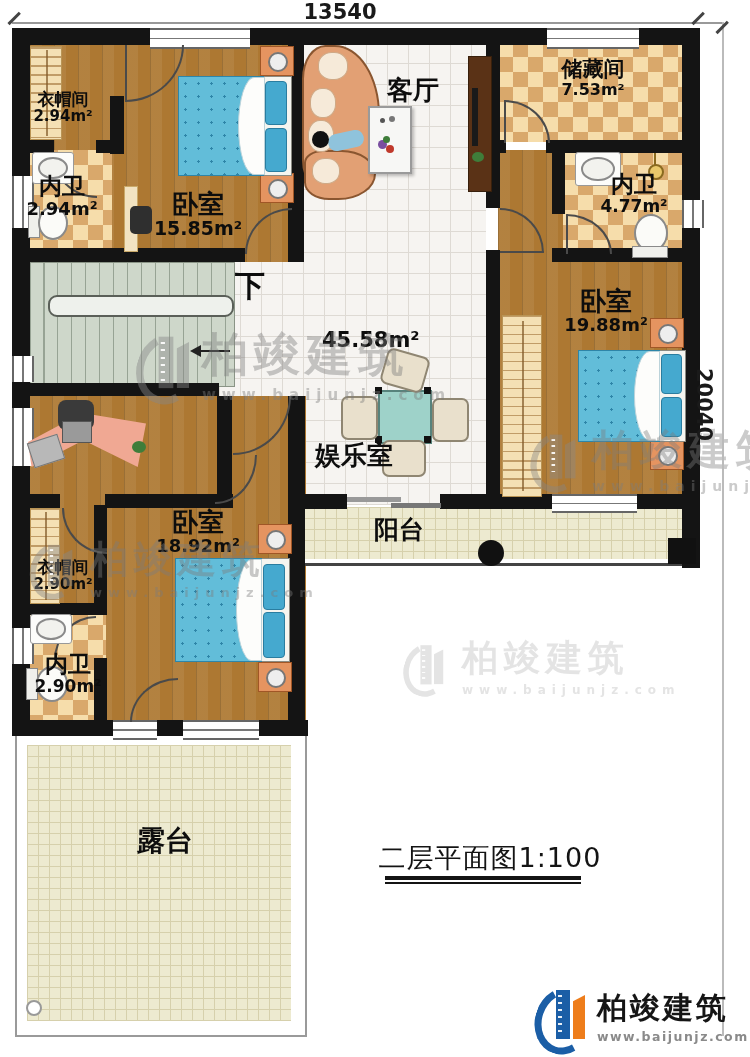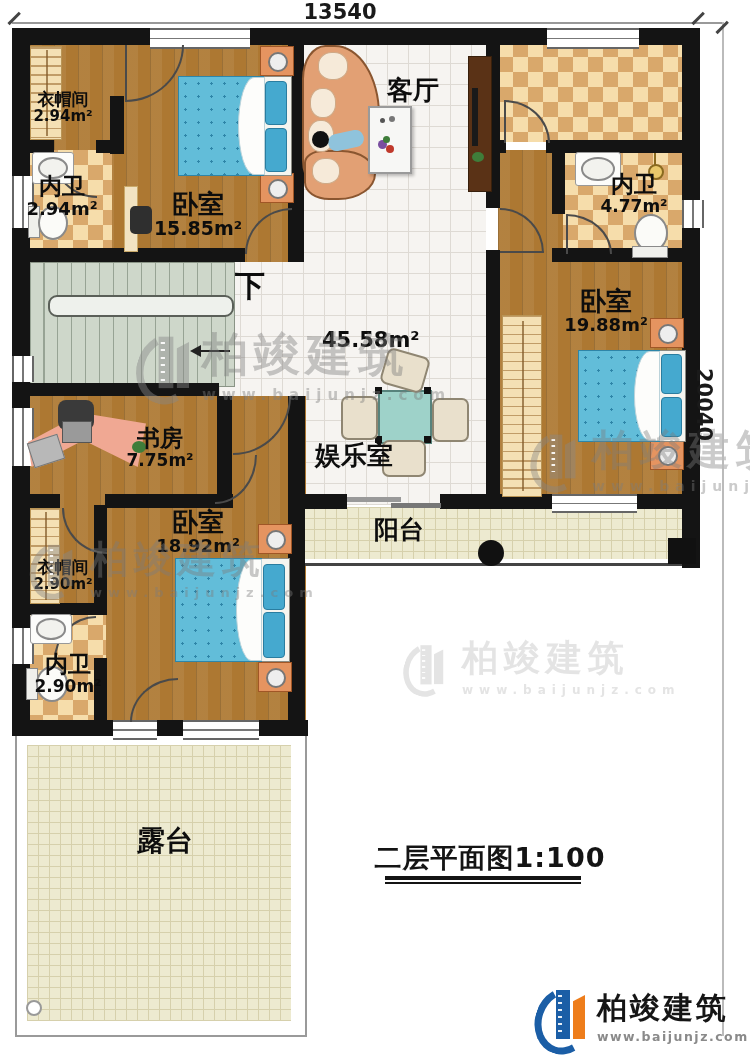--- a/index.html
+++ b/index.html
@@ -240,37 +240,37 @@
     <span style="font-size:23px">内卫</span>
     <span style="font-size:18px">2.94m²</span>
     </div>
   <div class="rl" style="left:148px;top:190px;width:100px">
     <span style="font-size:26px">卧室</span>
     <span style="font-size:19px">15.85m²</span>
     </div>
   <div class="rl" style="left:375px;top:76px;width:76px">
     <span style="font-size:26px">客厅</span>
     </div>
+  <div class="rl" style="left:543px;top:58px;width:100px">
+    <span style="font-size:21px">储藏间</span>
+    <span style="font-size:16px">7.53m²</span>
+    </div>
   <div class="rl" style="left:592px;top:172px;width:84px">
     <span style="font-size:23px">内卫</span>
     <span style="font-size:17px">4.77m²</span>
     </div>
   <div class="rl" style="left:558px;top:287px;width:96px">
     <span style="font-size:26px">卧室</span>
     <span style="font-size:18px">19.88m²</span>
     </div>
   <div class="rl" style="left:322px;top:329px;width:92px">
     <span style="font-size:21px">45.58m²</span>
     </div>
   <div class="rl" style="left:306px;top:441px;width:96px">
     <span style="font-size:26px">娱乐室</span>
-    </div>
-  <div class="rl" style="left:118px;top:426px;width:84px">
-    <span style="font-size:23px">书房</span>
-    <span style="font-size:17px">7.75m²</span>
     </div>
   <div class="rl" style="left:148px;top:508px;width:100px">
     <span style="font-size:26px">卧室</span>
     <span style="font-size:18px">18.92m²</span>
     </div>
   <div class="rl" style="left:20px;top:558px;width:86px">
     <span style="font-size:17px">衣帽间</span>
     <span style="font-size:15px">2.90m²</span>
     </div>
   <div class="rl" style="left:26px;top:652px;width:84px">
@@ -333,21 +333,21 @@
     </div>
 
   <div class="abs" style="left:12px;top:22px;width:712px;height:1.5px;background:#999"></div>
   <div class="tick" style="left:6px;top:17px"></div>
   <div class="tick" style="left:690px;top:17px"></div>
   <div class="dimtxt" style="left:290px;top:0;width:100px;text-align:center">13540</div>
   <div class="abs" style="left:722px;top:22px;width:1.5px;height:1014px;background:#bbb"></div>
   <div class="tick" style="left:714px;top:26px"></div>
   <div class="dimtxt" style="left:692px;top:368px;writing-mode:vertical-rl">20040</div>
 
-  <div class="abs" style="left:360px;top:840px;width:260px;text-align:center;font-size:27px;font-weight:700;color:#141414;letter-spacing:1px">二层平面图1:100</div>
+  <div class="abs" style="left:360px;top:840px;width:260px;text-align:center;font-size:27px;font-weight:400;color:#141414;letter-spacing:1px">二层平面图1:100</div>
   <div class="abs" style="left:385px;top:876px;width:196px;height:4px;background:#141414"></div>
   <div class="abs" style="left:385px;top:882px;width:196px;height:1.5px;background:#141414"></div>
 
   <div class="abs" style="left:535px;top:985px;display:flex;align-items:center;gap:6px;--mc:var(--logoblue,#1b5ea6);--mc2:var(--logoorange,#ee7d1b)">
     <span class="bjmark">
         <span class="mk-swoosh"></span>
         <span class="mk-t1"></span>
         <span class="mk-t2"></span>
       </span>
     <span>

